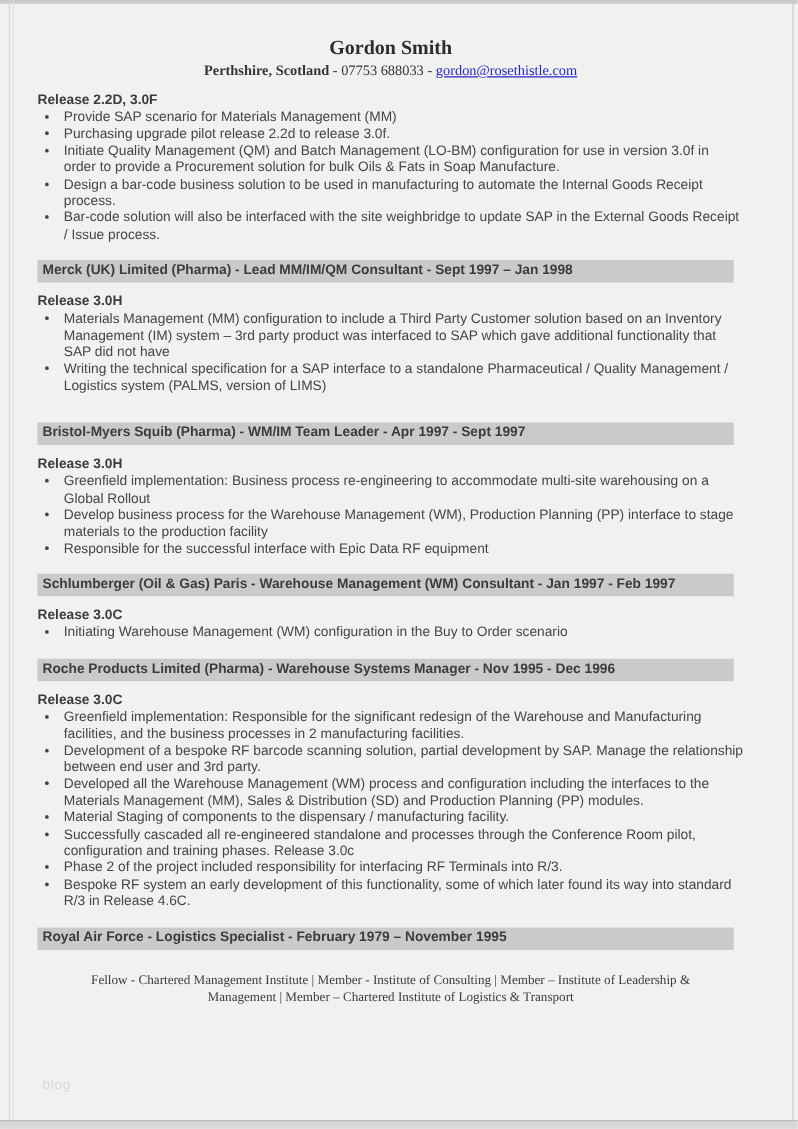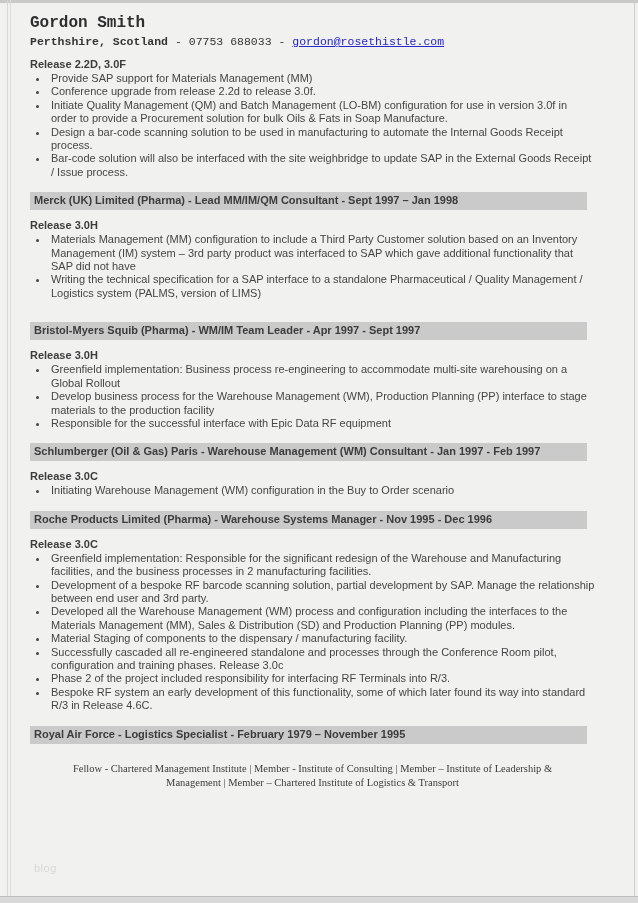--- a/index.html
+++ b/index.html
@@ -13,21 +13,21 @@
   }
   
   .border-top    { position:absolute; top:0; left:0; right:0; height:3px; background:#c9c9c9; }
   .border-left-outer { position:absolute; top:0; bottom:0; left:7px;  width:1px; background:#d7d7d7; }
   .border-left-inner { position:absolute; top:0; bottom:0; left:10px; width:1px; background:#dedede; }
   .border-right  { position:absolute; top:0; bottom:0; right:3px; width:1px; background:#cdcdcd; }
   .border-bottom { position:absolute; bottom:0; left:0; right:0; height:6px; background:#d9d9d9; border-top:1px solid #bcbcbc; }
 
   .content { position:absolute; left:30px; top:0; width:565px; }
 
-  header { margin-top:14px; font-family:Liberation Mono, monospace; color:#2e2e2e; }
+  header { text-align:center; margin-top:30px; font-family:Liberation Serif, serif; color:#2e2e2e; }
   .name  { font-size:16px; font-weight:bold; line-height:18px; }
   .title { font-size:15px; font-weight:bold; line-height:19px; margin-top:2px; }
   .contact { font-size:11.5px; line-height:15px; margin-top:2px; color:#353535; }
   .contact span { white-space: pre; }
   .contact .loc { font-weight:bold; }
   .contact a { color:#2626c9; text-decoration:underline; cursor:pointer; }
 
   #sections { margin-top:6px; }
   .job-section { margin:0; }
   #sections .job-section:nth-child(2) { margin-bottom:22px; } 
@@ -72,24 +72,24 @@
     <div class="contact">
       <span class="loc">Perthshire, Scotland</span><span> - </span><span>07753 688033</span><span> - </span><a>gordon@rosethistle.com</a>
     </div>
   </header>
 
   <div id="sections">
   <section class="job-section">
 
     <div class="release">Release 2.2D, 3.0F</div>
     <ul class="bullets">
-          <li>Provide SAP support for Materials Management (MM)</li>
-          <li>Conference upgrade from release 2.2d to release 3.0f.</li>
+          <li>Provide SAP scenario for Materials Management (MM)</li>
+          <li>Purchasing upgrade pilot release 2.2d to release 3.0f.</li>
           <li>Initiate Quality Management (QM) and Batch Management (LO-BM) configuration for use in version 3.0f in order to provide a Procurement solution for bulk Oils &amp; Fats in Soap Manufacture.</li>
-          <li>Design a bar-code scanning solution to be used in manufacturing to automate the Internal Goods Receipt process.</li>
+          <li>Design a bar-code business solution to be used in manufacturing to automate the Internal Goods Receipt process.</li>
           <li>Bar-code solution will also be interfaced with the site weighbridge to update SAP in the External Goods Receipt / Issue process.</li>
         </ul>
   </section>
 
   <section class="job-section">
     <div class="job-heading">Merck (UK) Limited (Pharma) - Lead MM/IM/QM Consultant - Sept 1997 – Jan 1998</div>
     <div class="release">Release 3.0H</div>
     <ul class="bullets">
           <li>Materials Management (MM) configuration to include a Third Party Customer solution based on an Inventory Management (IM) system – 3rd party product was interfaced to SAP which gave additional functionality that SAP did not have</li>
           <li>Writing the technical specification for a SAP interface to a standalone Pharmaceutical / Quality Management / Logistics system (PALMS, version of LIMS)</li>

